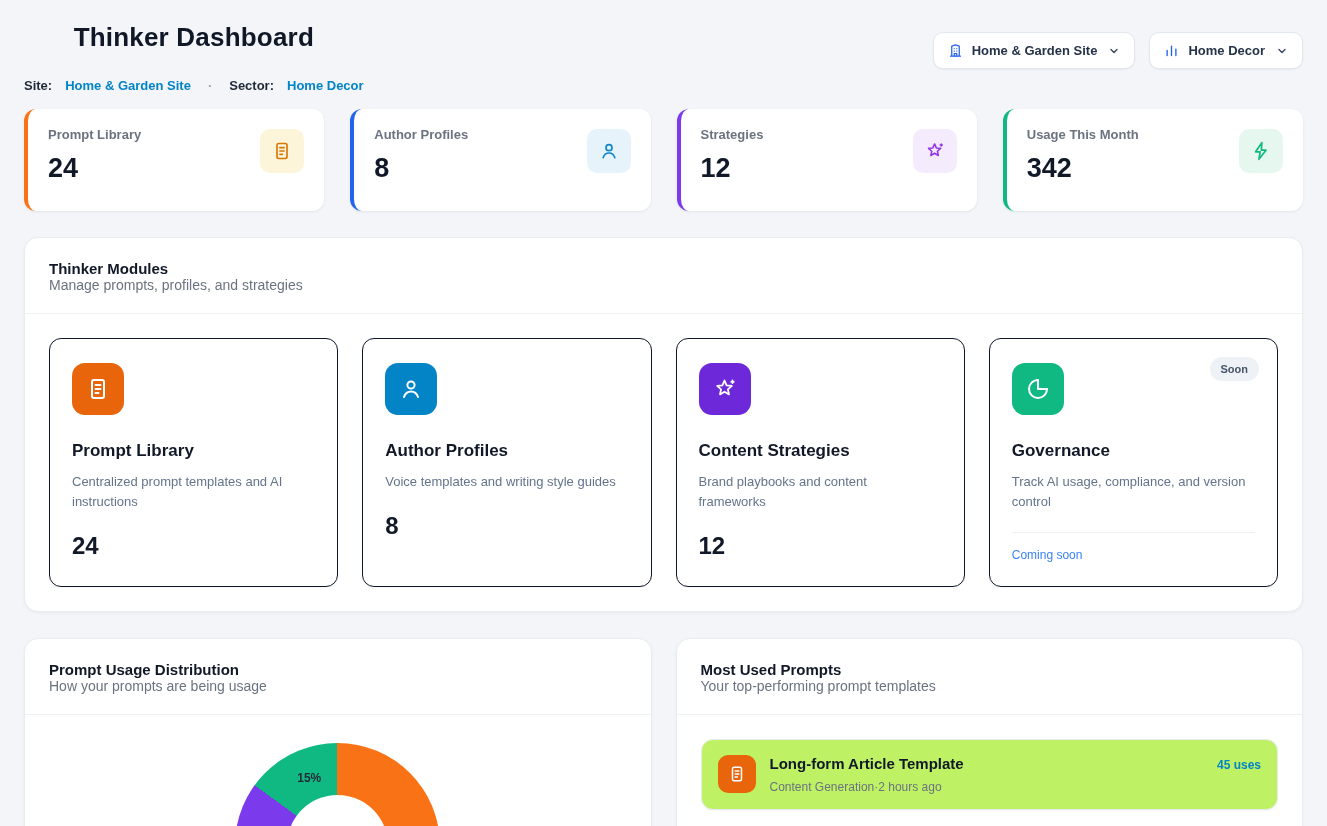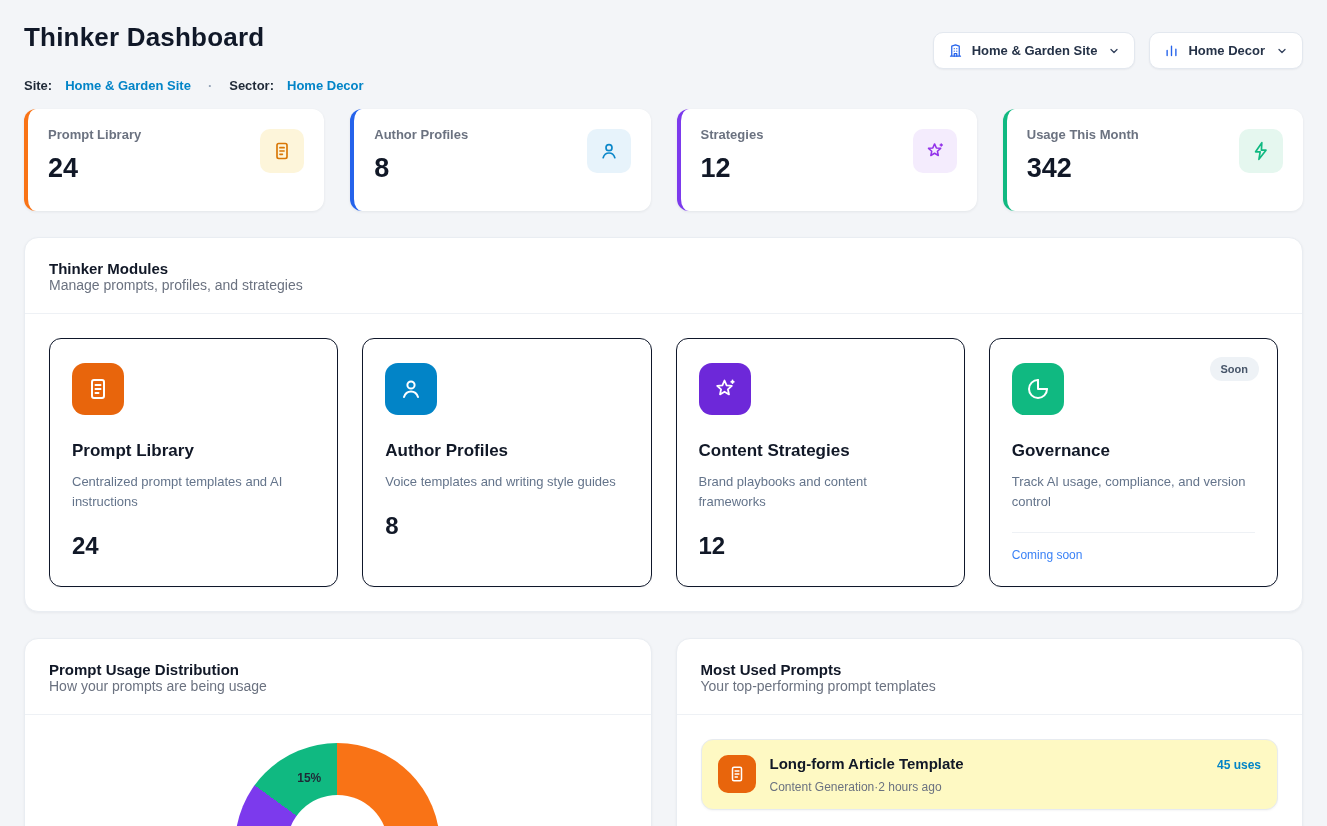--- a/index.html
+++ b/index.html
@@ -7,21 +7,21 @@
   body {
     font-family: "Liberation Sans", sans-serif;
     background: #f3f5f8;
     color: #0f172a;
     overflow: hidden;
   }
   .page { padding: 0 24px; }
 
   
   .topbar { display: flex; justify-content: space-between; align-items: flex-start; padding-top: 22px; }
-  .page-title { font-size: 26px; font-weight: 800; color: #101828; letter-spacing: .2px; }
+  .page-title { font-size: 26px; font-weight: 800; color: #101828; letter-spacing: .2px; text-align: center; }
   .subline { margin-top: 25px; font-size: 13px; font-weight: 700; color: #1f2937; display: flex; align-items: flex-end; gap: 13px; }
   .subline a { color: #0284c7; text-decoration: none; cursor: pointer; }
   .subline .sep-dot { color: #94a3b8; margin: 0 4px; }
   .topbar-actions { display: flex; gap: 14px; margin-top: 10px; }
   .select-btn {
     display: flex; align-items: center; gap: 9px;
     background: #fff; border: 1px solid #e3e8ef; border-radius: 10px;
     padding: 10px 14px; font-family: inherit;
     font-size: 13px; font-weight: 700; color: #253247;
     cursor: pointer; box-shadow: 0 1px 2px rgba(16,24,40,.05);
@@ -89,21 +89,21 @@
     width: 205px; height: 205px; border-radius: 50%; position: relative;
     background: conic-gradient(#f97316 0% 45%, #2563eb 45% 63%, #ec4899 63% 71%, #7c3aed 71% 85%, #10b981 85% 100%);
   }
   .donut::after { content: ""; position: absolute; inset: 52px; border-radius: 50%; background: #fff; }
   .donut-label { position: absolute; left: 62px; top: 28px; font-size: 12px; font-weight: 700; color: #1f2937; z-index: 2; }
 
   
   .prompt-item {
     margin: 24px; border: 1px solid #e7ebf0; border-radius: 12px;
     padding: 15px 16px; display: flex; align-items: flex-start; gap: 14px;
-    box-shadow: 0 1px 2px rgba(16,24,40,.04); cursor: pointer; background: #fef9c3;
+    box-shadow: 0 1px 2px rgba(16,24,40,.04); cursor: pointer; background: #bef264;
   }
   .prompt-icon { width: 38px; height: 38px; border-radius: 10px; background: #e8650c; color: #fff; display: flex; align-items: center; justify-content: center; flex: none; }
   .prompt-info { flex: 1; }
   .prompt-title { font-size: 15px; font-weight: 800; color: #111827; }
   .prompt-meta { font-size: 12px; color: #6b7280; margin-top: 8px; display: flex; align-items: center; }
   .prompt-uses { font-size: 12px; font-weight: 800; color: #0284c7; margin-top: 3px; }
 
   svg { display: block; }
 </style>
 </head>

